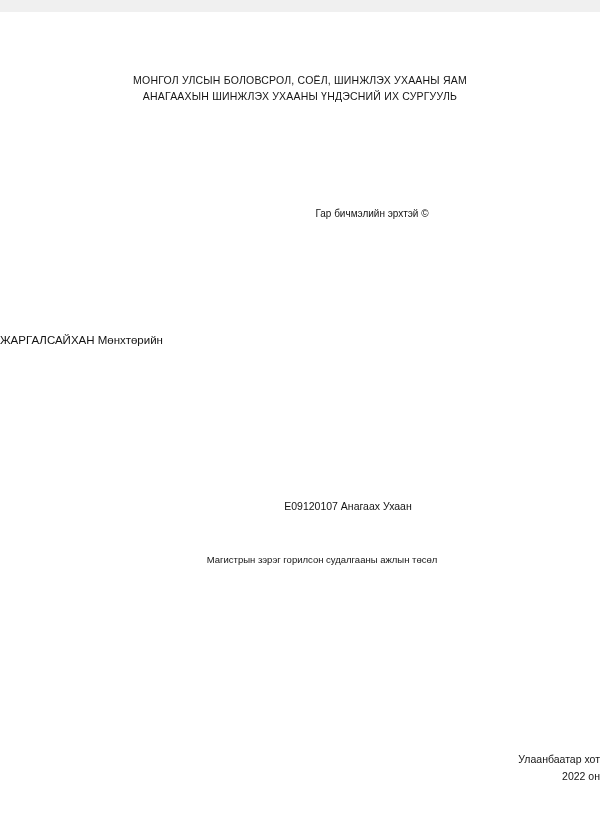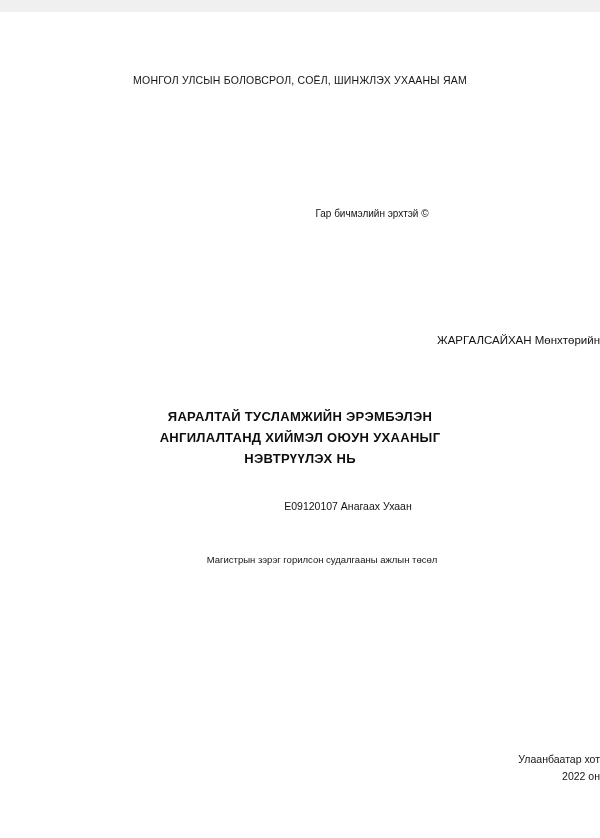--- a/index.html
+++ b/index.html
@@ -40,21 +40,21 @@
     padding-left: 132px;
     box-sizing: border-box;
     font-size: 10px;
     color: #141414;
   }
   .author {
     position: absolute;
     top: 322px;
     left: 0;
     width: 600px;
-    text-align: right;
+    text-align: left;
     font-size: 11.5px;
     color: #121212;
   }
   .title {
     position: absolute;
     top: 394px;
     left: 0;
     width: 600px;
     text-align: center;
     font-size: 13px;
@@ -94,31 +94,27 @@
     color: #141414;
   }
 </style>
 </head>
 <body>
 
 <div class="page">
 
   <div class="header-block">
     <div class="header-line">МОНГОЛ УЛСЫН БОЛОВСРОЛ, СОЁЛ, ШИНЖЛЭХ УХААНЫ ЯАМ</div>
+    <div class="header-line">АНАГААХЫН ШИНЖЛЭХ УХААНЫ ҮНДЭСНИЙ ИХ СУРГУУЛЬ</div>
   </div>
 
   <div class="copyright">Гар бичмэлийн эрхтэй ©</div>
 
   <div class="author">ЖАРГАЛСАЙХАН Мөнхтөрийн</div>
 
-  <div class="title">
-    <div>ЯАРАЛТАЙ ТУСЛАМЖИЙН ЭРЭМБЭЛЭН</div>
-    <div>АНГИЛАЛТАНД ХИЙМЭЛ ОЮУН УХААНЫГ</div>
-    <div>НЭВТРҮҮЛЭХ НЬ</div>
-  </div>
 
   <div class="subject">E09120107 Анагаах Ухаан</div>
 
   <div class="worktype">Магистрын зэрэг горилсон судалгааны ажлын төсөл</div>
 
   <div class="footer">
     <div>Улаанбаатар хот</div>
     <div>2022 он</div>
   </div>
 

